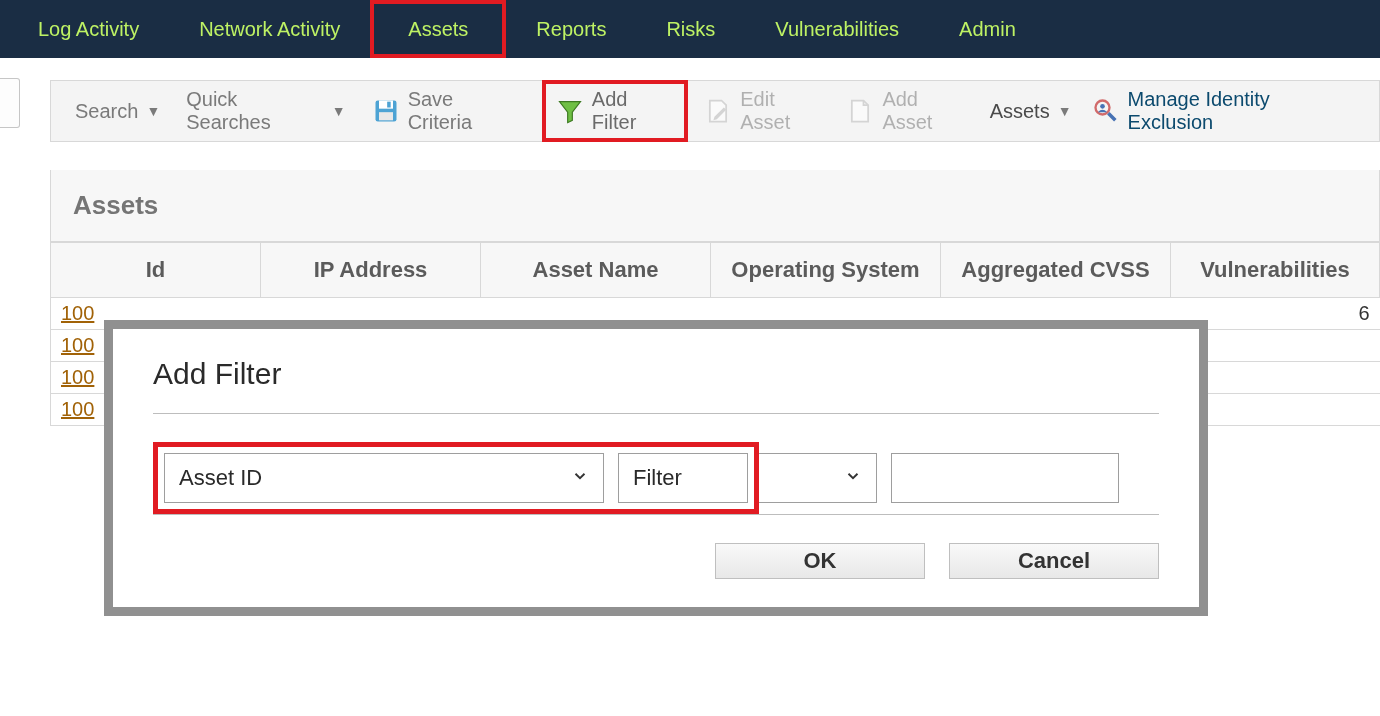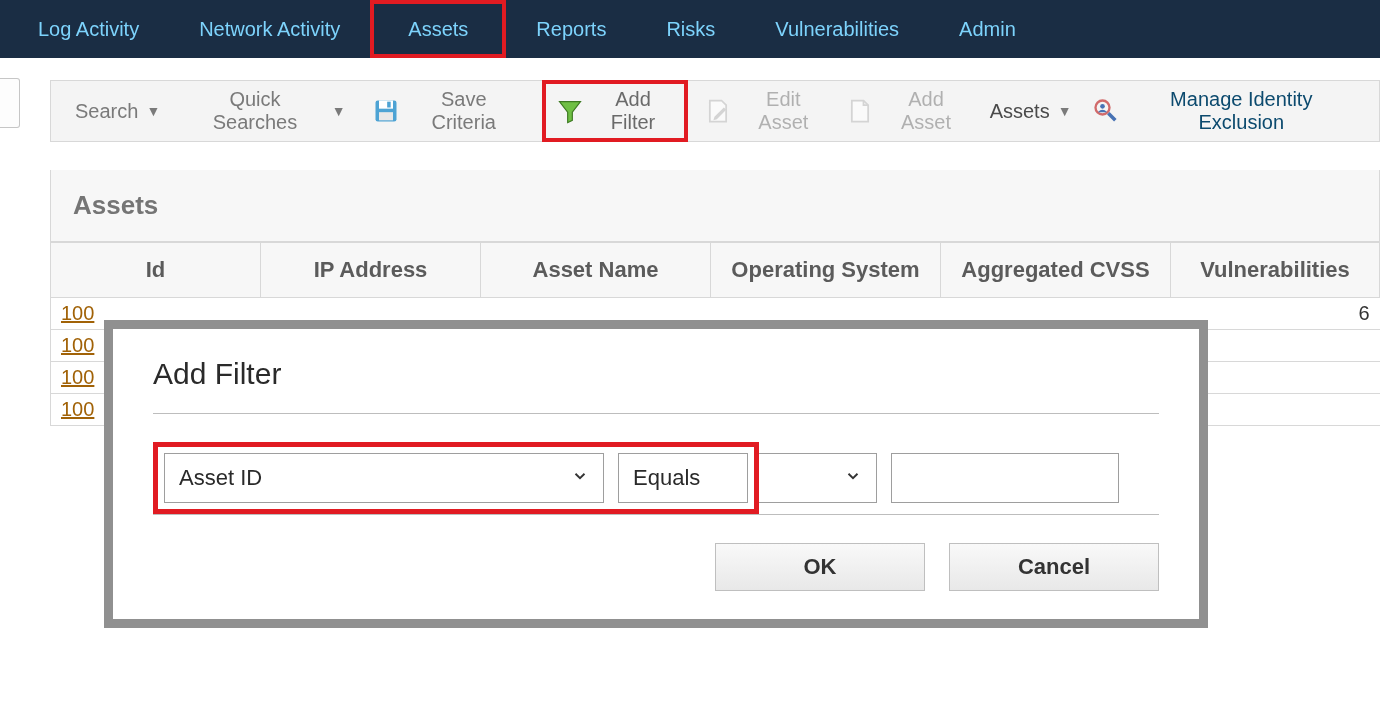--- a/index.html
+++ b/index.html
@@ -12,21 +12,21 @@
     overflow: hidden;
     position: relative;
   }
   
   .top-nav {
     background: #1a2d44;
     height: 58px;
     display: flex;
     align-items: center;
     padding: 18px 8px;
-    color: #7dd3fc;
+    color: #bef264;
     font-size: 20px;
   }
   .nav-item {
     padding: 0 30px;
     height: 58px;
     display: flex;
     align-items: center;
     cursor: pointer;
   }
   .nav-item-assets-wrap {
@@ -54,21 +54,20 @@
   .toolbar {
     margin-top: 22px;
     border: 1px solid #d8d8d8;
     background: #f4f4f4;
     height: 62px;
     display: flex;
     align-items: center;
     padding: 0 14px;
     font-size: 20px;
     color: #7a7a7a;
-    text-align: center;
   }
   .tb-item {
     display: flex;
     align-items: center;
     padding: 0 10px;
     height: 60px;
     gap: 8px;
     cursor: pointer;
   }
   .tb-item.margin-r { margin-right: 6px; }
@@ -172,21 +171,21 @@
     border-top: 1px solid #e3e3e3;
     margin: 26px 0;
   }
   .dialog-buttons {
     display: flex;
     justify-content: flex-end;
     gap: 24px;
   }
   .btn {
     width: 210px;
-    height: 48px;
+    height: 36px;
     background: linear-gradient(#f9f9f9,#e8e8e8);
     border: 1px solid #bfbfbf;
     font-size: 22px;
     font-weight: bold;
     color: #333;
     cursor: pointer;
   }
   
   .icon-svg { width: 28px; height: 28px; flex: 0 0 auto; }
 </style>
@@ -325,21 +324,21 @@
     <div class="highlight-box">
       <div class="select" style="width:440px">
         <span>Asset ID</span>
         <span class="chev">
           <svg width="18" height="18" viewBox="0 0 24 24">
               <path d="M6 9l6 6 6-6" fill="none" stroke="#333" stroke-width="2.5"></path>
             </svg>
         </span>
       </div>
       <div class="select" style="width:130px">
-        <span>Equals</span>
+        <span>Filter</span>
       </div>
     </div>
     <div class="select" style="width:118px;margin-left:-14px;border-left:none;justify-content:flex-end">
       <span class="chev">
         <svg width="18" height="18" viewBox="0 0 24 24">
             <path d="M6 9l6 6 6-6" fill="none" stroke="#333" stroke-width="2.5"></path>
           </svg>
       </span>
     </div>
     <input class="textinput" value="" style="">

